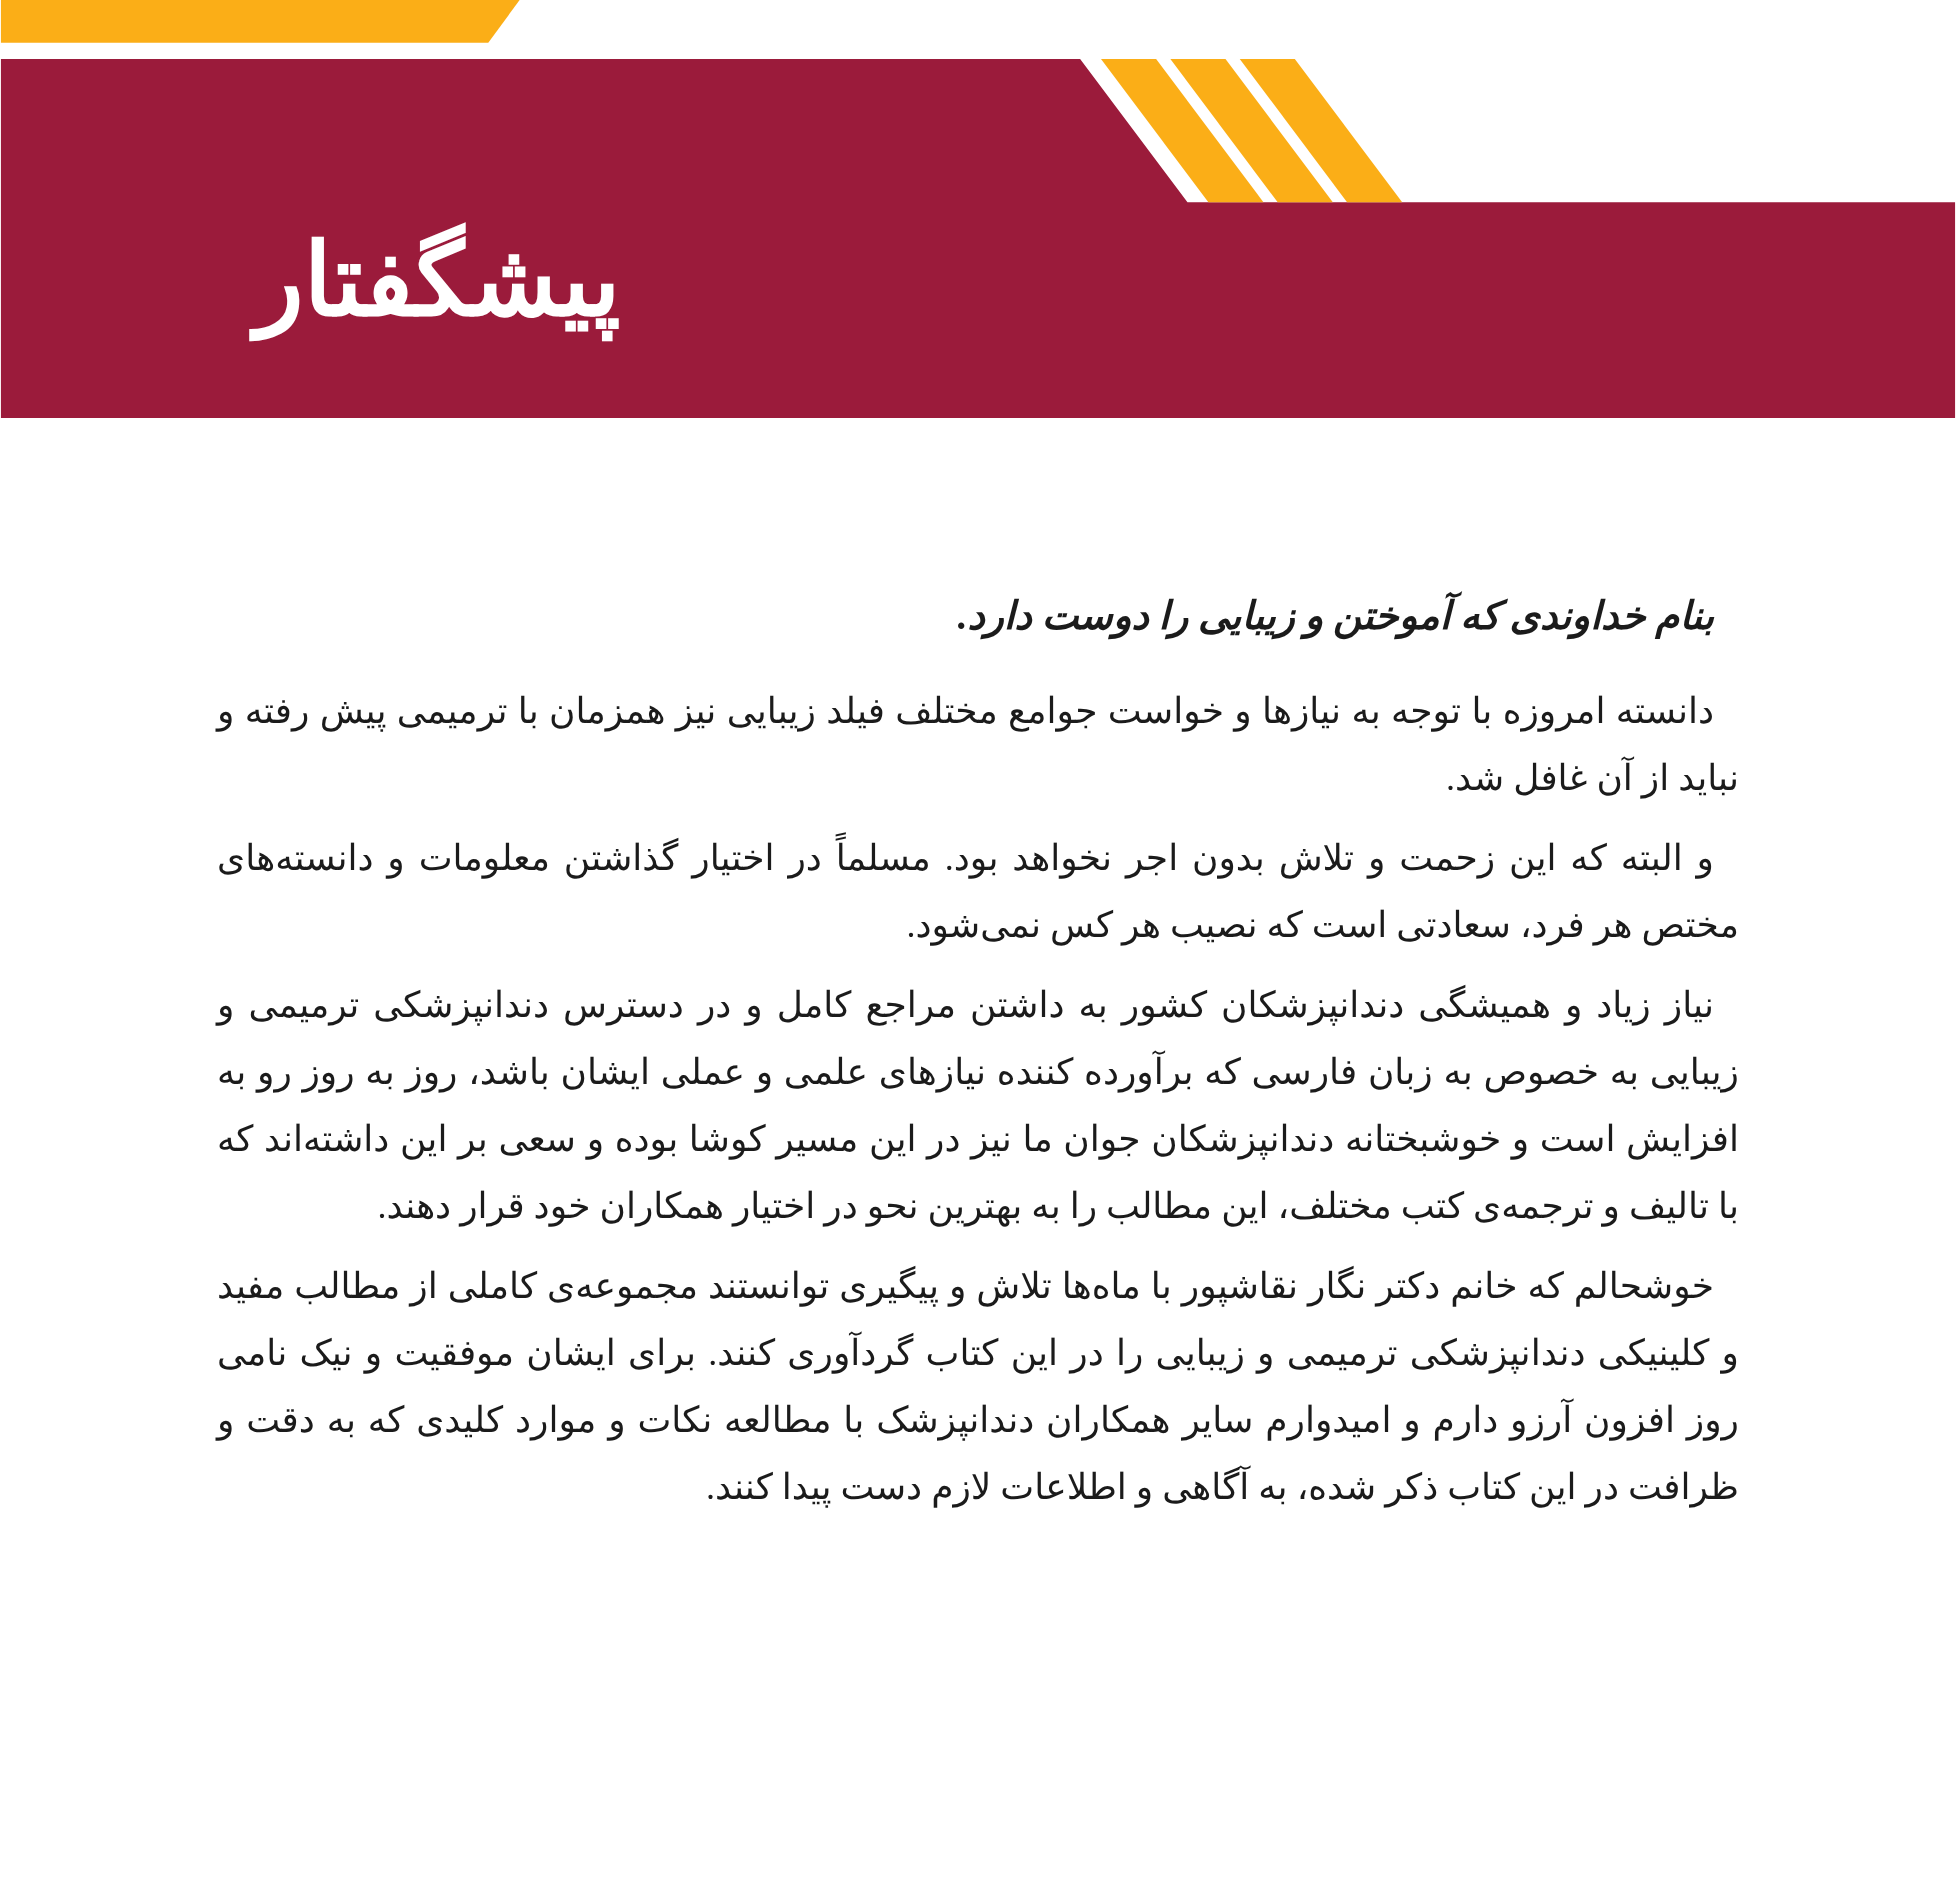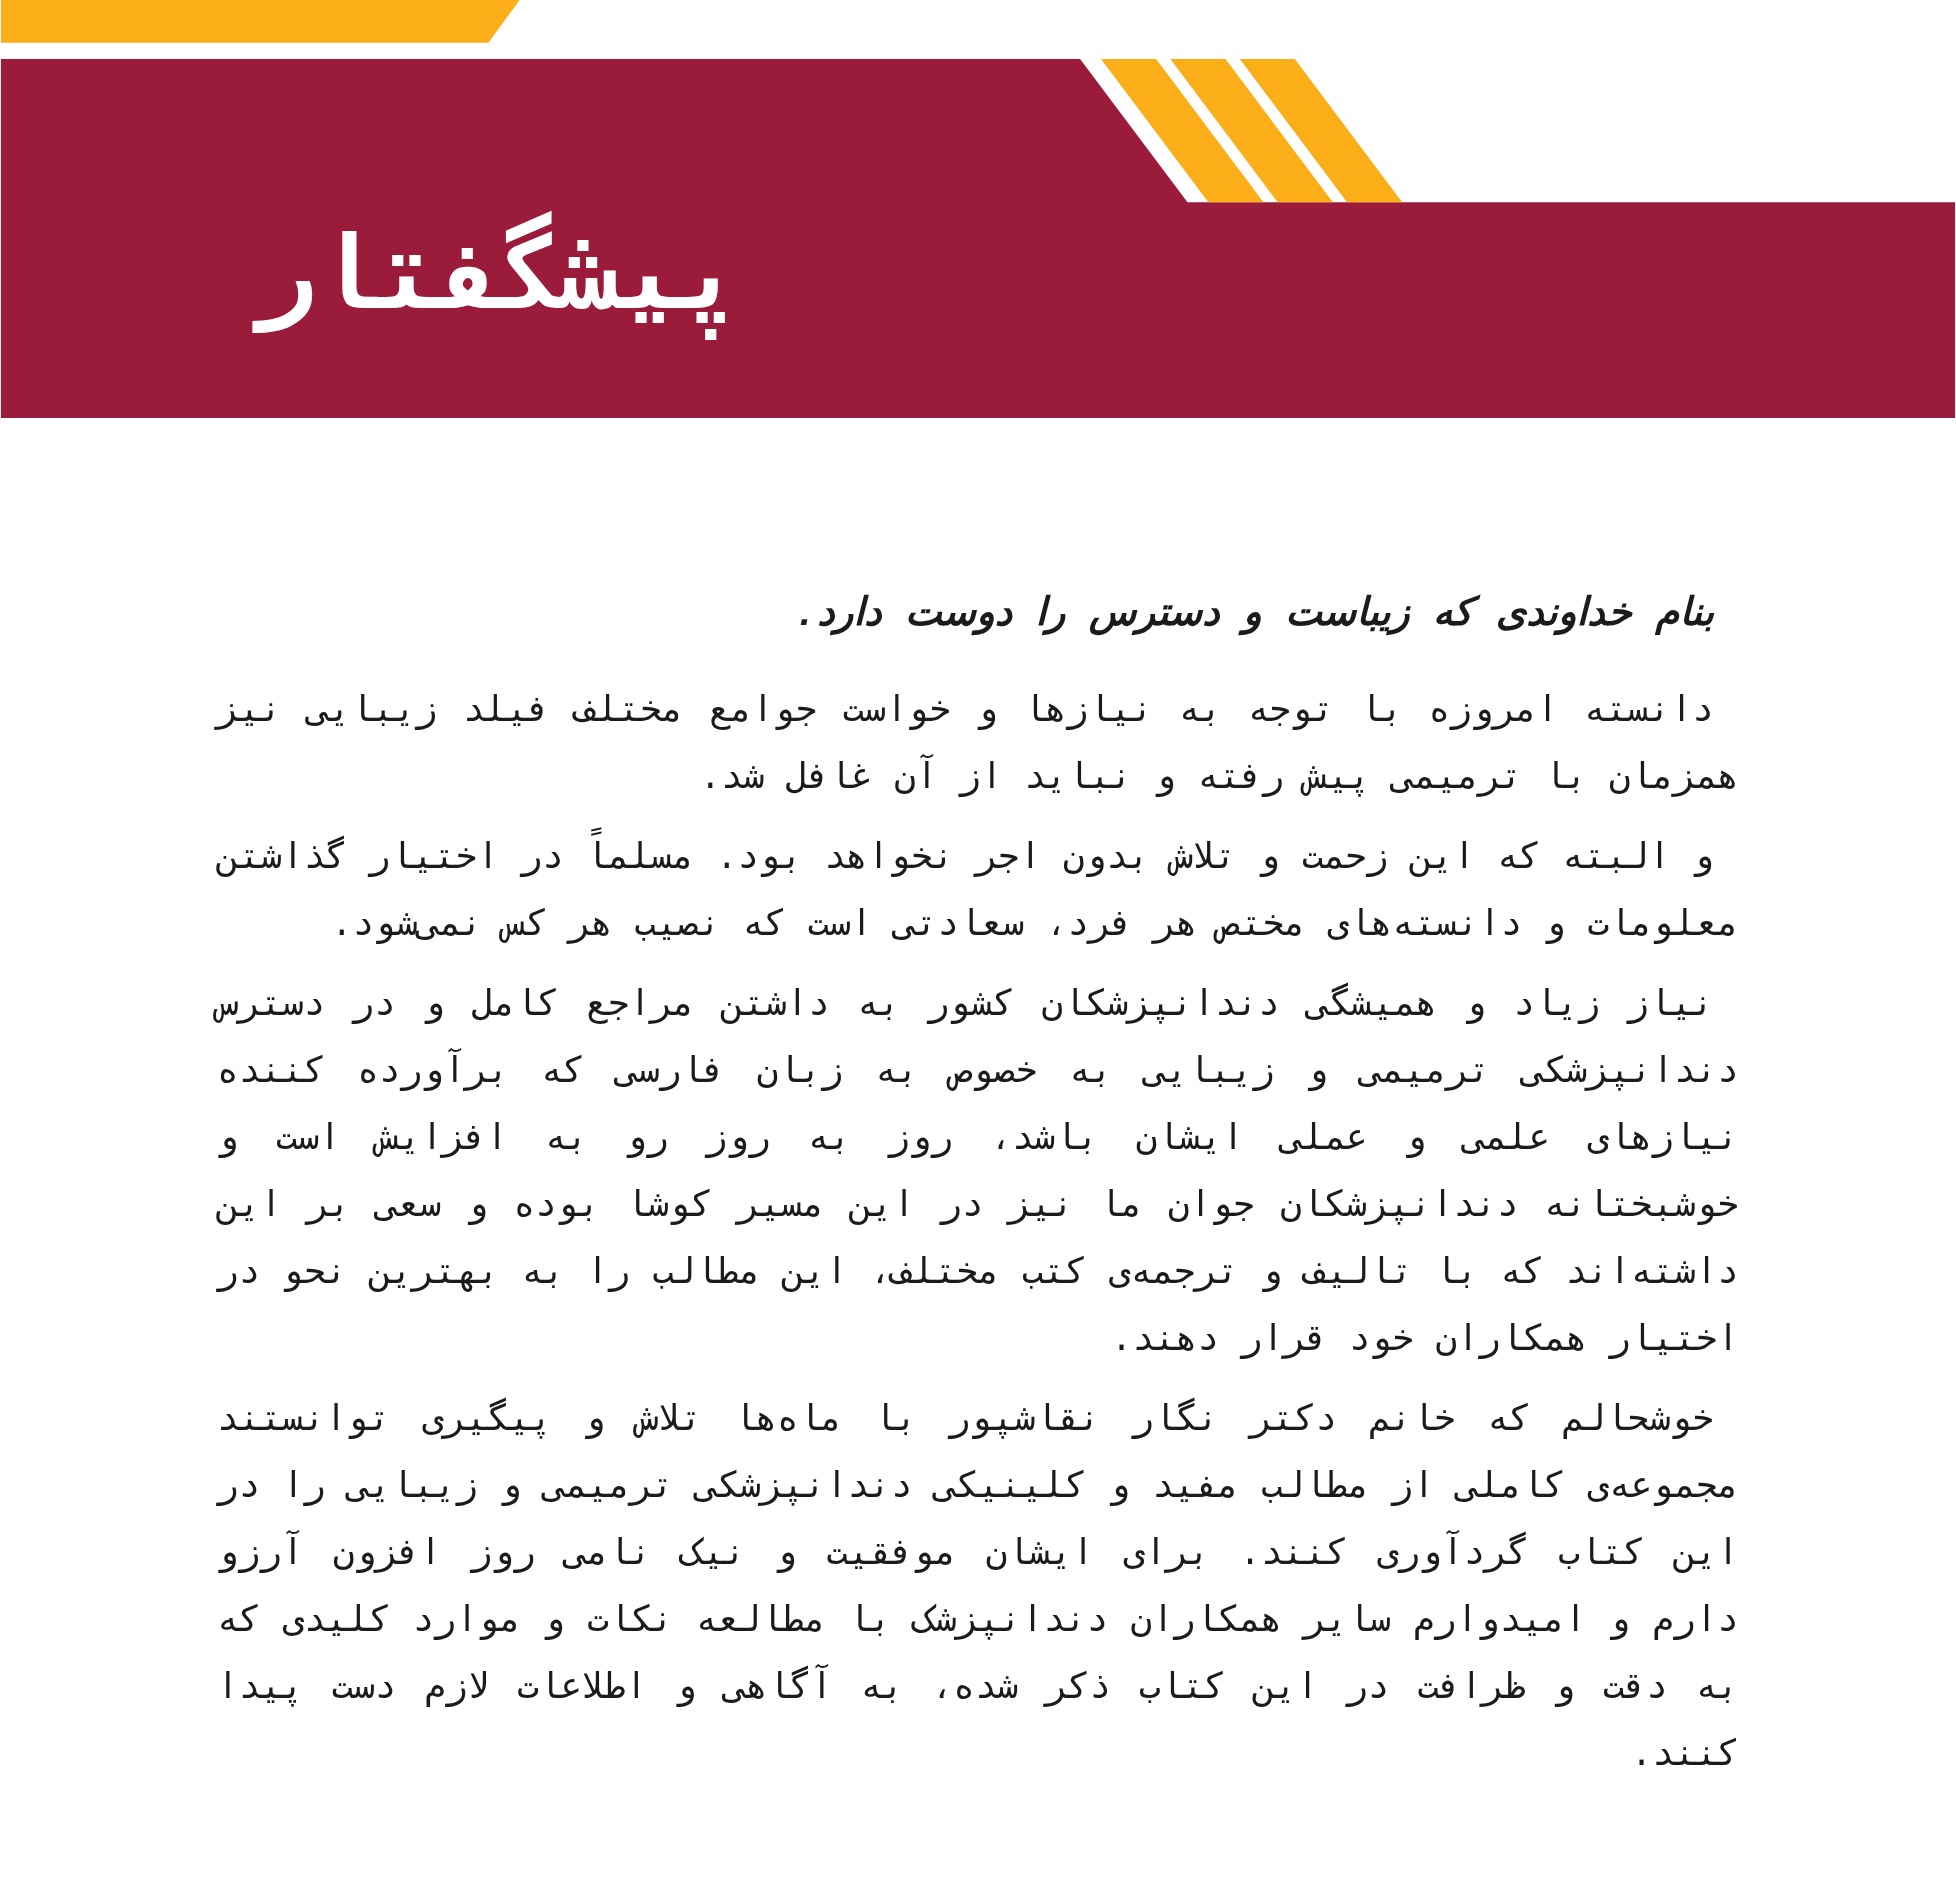--- a/index.html
+++ b/index.html
@@ -3,21 +3,21 @@
 <meta charset="utf-8">
 <style>
   html, body { margin: 0; padding: 0; }
   body { background: #ffffff; }
   .page {
     position: relative;
     width: 1956px;
     height: 1898px;
     background: #ffffff;
     overflow: hidden;
-    font-family: Liberation Mono, monospace;
+    font-family: Liberation Serif, serif;
   }
   .banner-svg {
     position: absolute;
     top: 0; left: 0;
     width: 1956px;
     height: 418px;
     display: block;
   }
   .page-title {
     position: absolute;
@@ -69,21 +69,21 @@
     <path d="M0,62 L1136,62 L1249,213 L2057,213 L2057,440 L0,440 Z" fill="#9B1B3B"></path>
 
     <polygon points="1158,62 1216,62 1329,213 1271,213" fill="#FBAE17"></polygon>
     <polygon points="1231,62 1289,62 1402,213 1344,213" fill="#FBAE17"></polygon>
     <polygon points="1304,62 1362,62 1475,213 1417,213" fill="#FBAE17"></polygon>
   </svg>
 
   <div class="page-title">پیشگفتار</div>
 
   <div class="body-text">
-    <p class="opening">بنام خداوندی که زیباست و دسترس را دوست دارد.</p>
+    <p class="opening">بنام خداوندی که آموختن و زیبایی را دوست دارد.</p>
     <p class="para">دانسته امروزه با توجه به نیازها و خواست جوامع مختلف فیلد زیبایی نیز همزمان با ترمیمی پیش رفته و نباید از آن غافل شد.</p>
     <p class="para">و البته که این زحمت و تلاش بدون اجر نخواهد بود. مسلماً در اختیار گذاشتن معلومات و دانسته‌های مختص هر فرد، سعادتی است که نصیب هر کس نمی‌شود.</p>
     <p class="para">نیاز زیاد و همیشگی دندانپزشکان کشور به داشتن مراجع کامل و در دسترس دندانپزشکی ترمیمی و زیبایی به خصوص به زبان فارسی که برآورده کننده نیازهای علمی و عملی ایشان باشد، روز به روز رو به افزایش است و خوشبختانه دندانپزشکان جوان ما نیز در این مسیر کوشا بوده و سعی بر این داشته‌اند که با تالیف و ترجمه‌ی کتب مختلف، این مطالب را به بهترین نحو در اختیار همکاران خود قرار دهند.</p>
     <p class="para">خوشحالم که خانم دکتر نگار نقاشپور با ماه‌ها تلاش و پیگیری توانستند مجموعه‌ی کاملی از مطالب مفید و کلینیکی دندانپزشکی ترمیمی و زیبایی را در این کتاب گردآوری کنند. برای ایشان موفقیت و نیک نامی روز افزون آرزو دارم و امیدوارم سایر همکاران دندانپزشک با مطالعه نکات و موارد کلیدی که به دقت و ظرافت در این کتاب ذکر شده، به آگاهی و اطلاعات لازم دست پیدا کنند.</p>
   </div>
 
 </div>
 
 
 </body></html>

